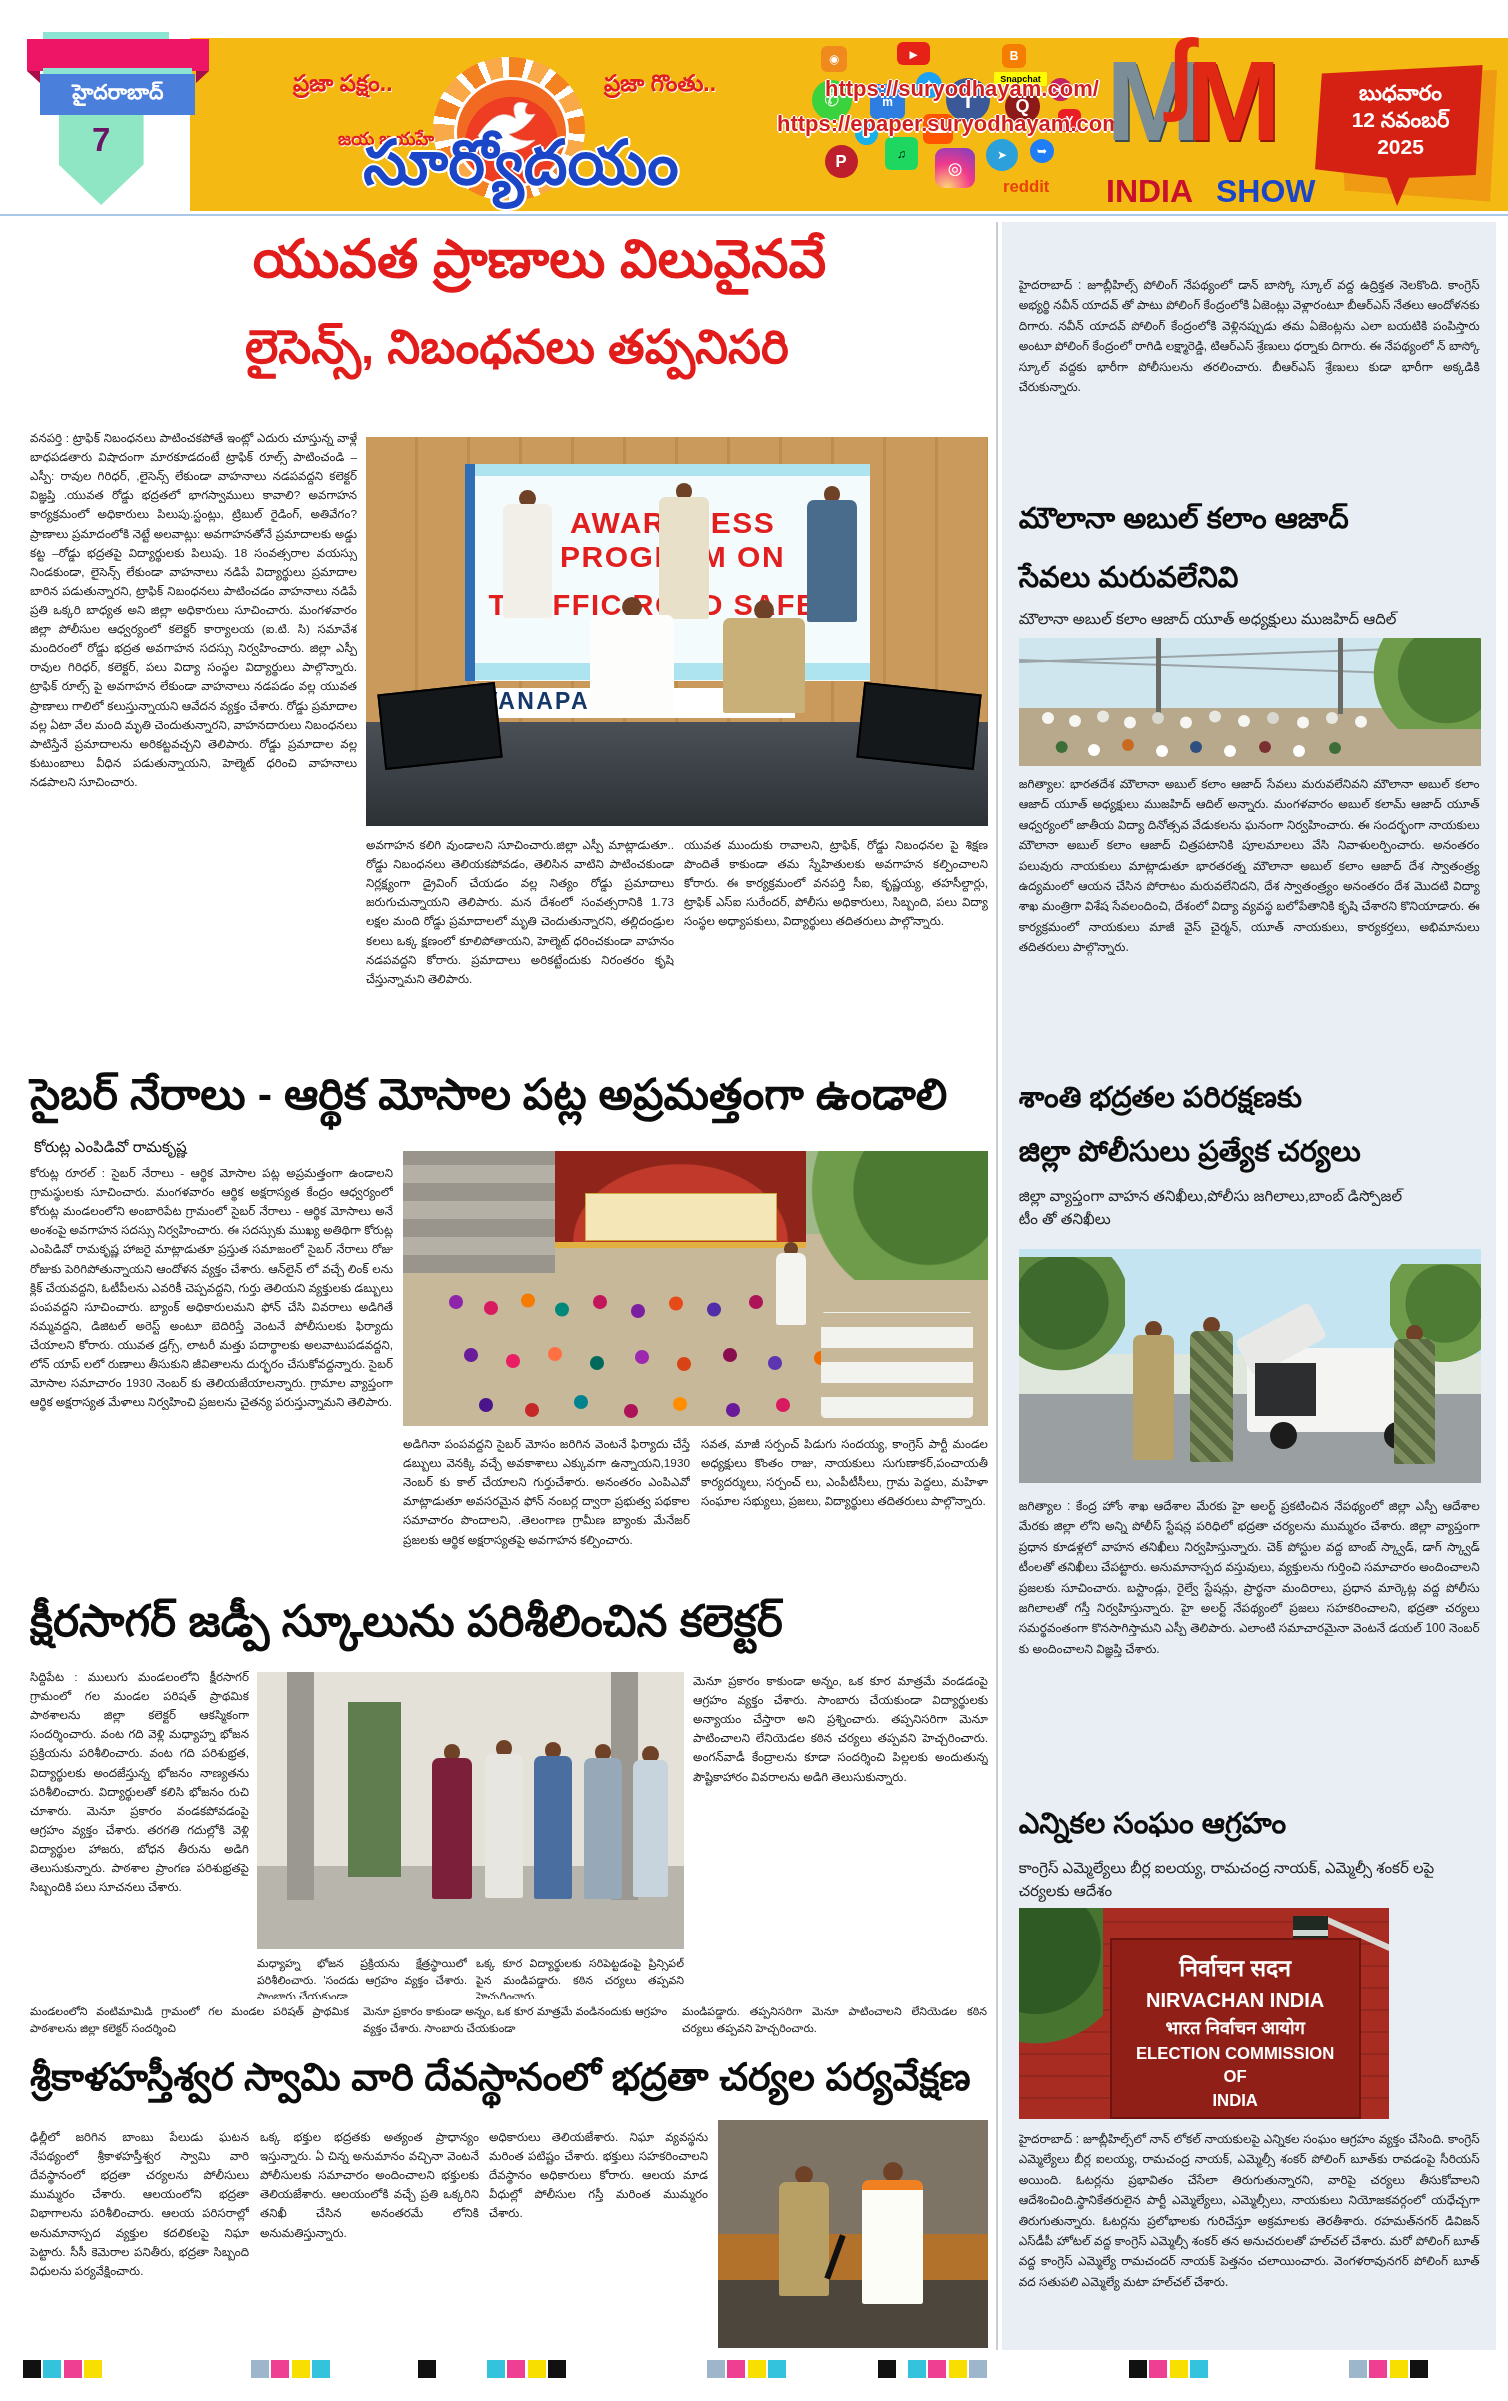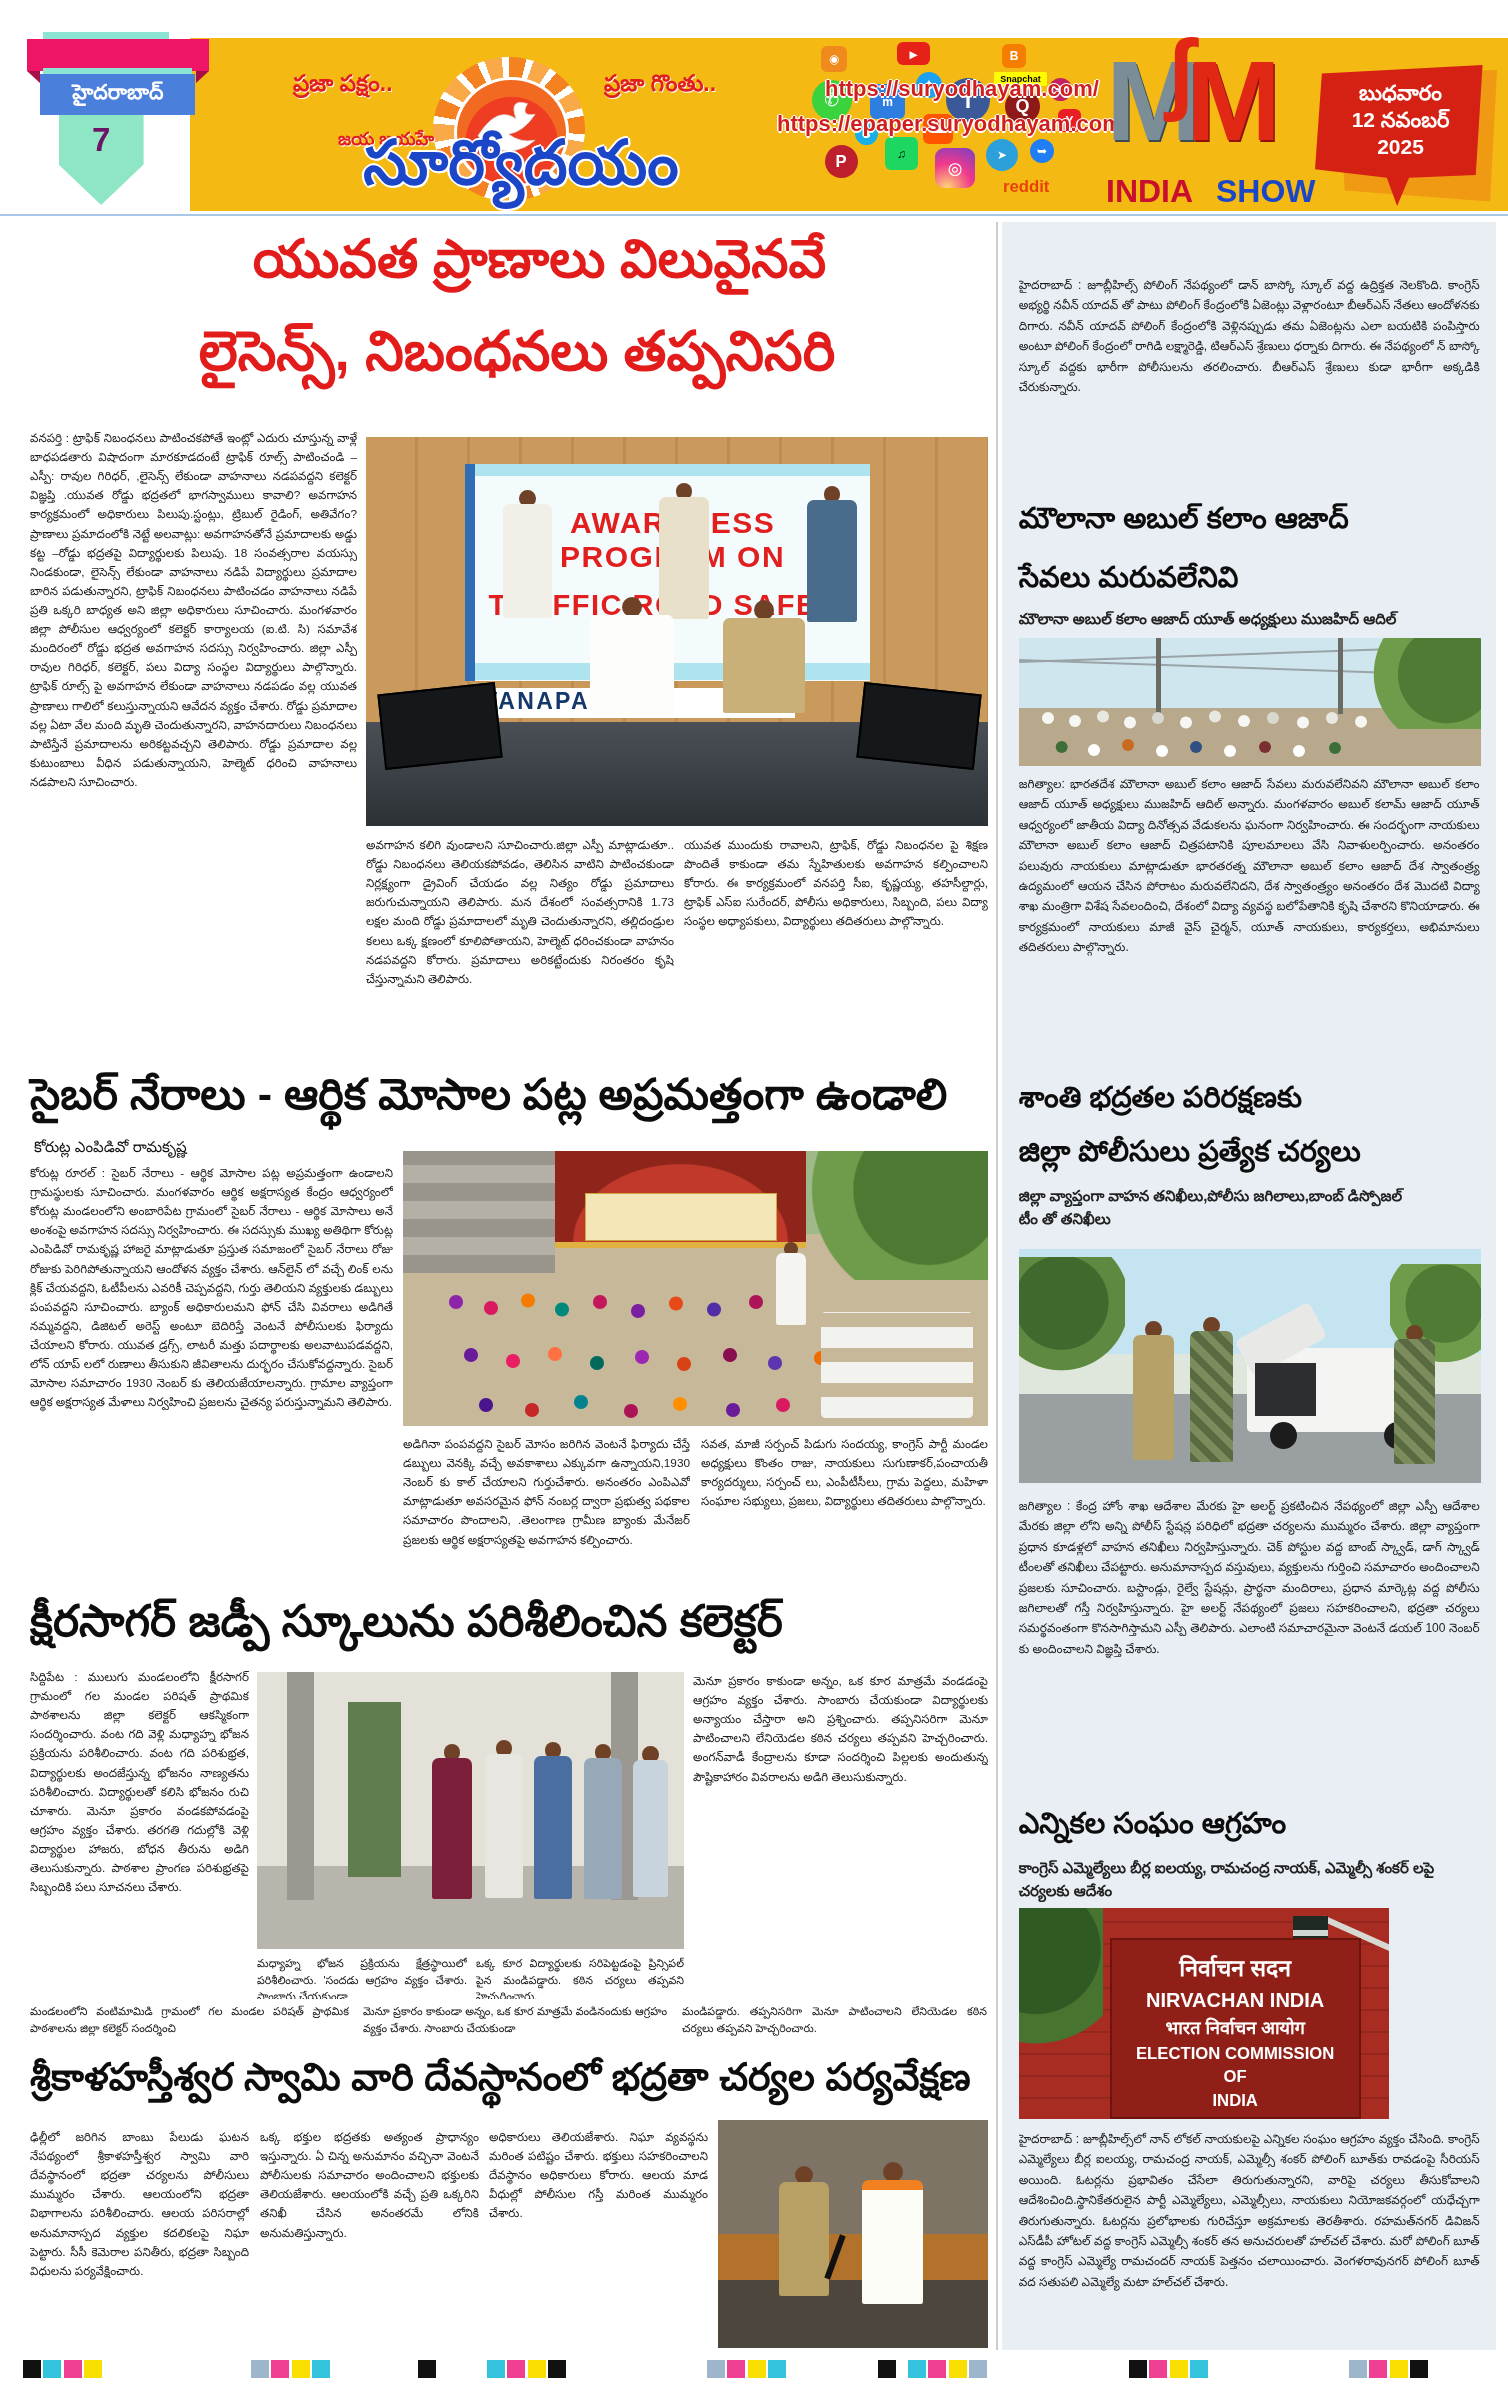--- a/index.html
+++ b/index.html
@@ -13,21 +13,21 @@
   .fig{position:absolute;}
   .fig i{display:block;width:16.7px;height:16.7px;border-radius:50%;background:#6f4227;margin:0 auto;}
   .fig b{display:block;border-radius:6.8px 6.8px 2.3px 2.3px;margin-top:-2.3px;}
   .rule{position:absolute;background:#c9ced4;}
   .regsq{display:inline-block;width:18px;height:18px;margin-right:2.3px;vertical-align:top;}
   .icn{position:absolute;display:flex;align-items:center;justify-content:center;
        color:#fff;font-weight:bold;border-radius:6px;}
   .hl-red{position:absolute;color:#e21b1b;font-weight:bold;text-align:center;white-space:nowrap;}
   .hl-blk{position:absolute;color:#0d0d0d;font-weight:bold;white-space:nowrap;}
   .sb-h{position:absolute;color:#0d0d0d;font-weight:bold;font-size:29px;white-space:nowrap;}
-  .sb-sub{position:absolute;color:#222;font-weight:bold;font-size:15px;line-height:1.55;}
+  .sb-sub{position:absolute;color:#222;font-weight:normal;font-size:15px;line-height:1.55;}
   .sb-body{position:absolute;text-align:justify;font-size:12px;line-height:1.7;color:#1b1b1b;overflow:hidden;}
   .wire{position:absolute;height:1.5px;background:#9aa4a8;}
 </style>
 </head>
 <body>
 
 <div id="page">
 
   <div class="abs" style="left:190px;top:38px;width:1319px;height:173px;background:#f5b913;"></div>
   <div class="abs" style="left:0;top:214px;width:1508px;height:2.3px;background:#a9c8e8;"></div>
@@ -125,21 +125,21 @@
   </div>
 
   <div class="abs" style="left:1324px;top:70px;width:173px;height:137px;background:#ef9a12;clip-path:polygon(8% 4%,100% 0,96% 96%,12% 88%);"></div>
   <div class="abs" style="left:1315px;top:65px;width:171px;height:141px;background:#d42114;clip-path:polygon(4% 6%,98% 0,94% 78%,55% 80%,48% 100%,42% 80%,0 74%);display:flex;flex-direction:column;align-items:center;justify-content:flex-start;padding-top:13.7px;box-sizing:border-box;">
     <span style="color:#fff;font-weight:bold;font-size:21px;line-height:1.3;">బుధవారం</span>
     <span style="color:#fff;font-weight:bold;font-size:21px;line-height:1.3;">12 నవంబర్</span>
     <span style="color:#fff;font-weight:bold;font-size:21px;line-height:1.3;">2025</span>
   </div>
 
   <div class="hl-red" style="left:91px;top:228px;width:897px;font-size:53px;">యువత ప్రాణాలు విలువైనవే</div>
-  <div class="hl-red" style="left:46px;top:319px;width:942px;font-size:55px;">లైసెన్స్, నిబంధనలు తప్పనిసరి</div>
+  <div class="hl-red" style="left:46px;top:319px;width:942px;font-size:47px;">లైసెన్స్, నిబంధనలు తప్పనిసరి</div>
 
   <div class="col" style="left:30px;top:429px;width:327px;height:623px;">వనపర్తి : ట్రాఫిక్ నిబంధనలు పాటించకపోతే ఇంట్లో ఎదురు చూస్తున్న వాళ్లే బాధపడతారు విషాదంగా మారకూడదంటే ట్రాఫిక్ రూల్స్ పాటించండి –ఎస్పీ: రావుల గిరిధర్, ,లైసెన్స్ లేకుండా వాహనాలు నడపవద్దని కలెక్టర్ విజ్ఞప్తి .యువత రోడ్డు భద్రతలో భాగస్వాములు కావాలి? అవగాహన కార్యక్రమంలో అధికారులు పిలుపు.స్టంట్లు, ట్రిబుల్ రైడింగ్, అతివేగం? ప్రాణాలు ప్రమాదంలోకి నెట్టే అలవాట్లు: అవగాహనతోనే ప్రమాదాలకు అడ్డు కట్ట –రోడ్డు భద్రతపై విద్యార్థులకు పిలుపు. 18 సంవత్సరాల వయస్సు నిండకుండా, లైసెన్స్ లేకుండా వాహనాలు నడిపే విద్యార్థులు ప్రమాదాల బారిన పడుతున్నారని, ట్రాఫిక్ నిబంధనలు పాటించడం వాహనాలు నడిపే ప్రతి ఒక్కరి బాధ్యత అని జిల్లా అధికారులు సూచించారు. మంగళవారం జిల్లా పోలీసుల ఆధ్వర్యంలో కలెక్టర్ కార్యాలయ (ఐ.టి. సి) సమావేశ మందిరంలో రోడ్డు భద్రత అవగాహన సదస్సు నిర్వహించారు. జిల్లా ఎస్పీ రావుల గిరిధర్, కలెక్టర్, పలు విద్యా సంస్థల విద్యార్థులు పాల్గొన్నారు. ట్రాఫిక్ రూల్స్ పై అవగాహన లేకుండా వాహనాలు నడపడం వల్ల యువత ప్రాణాలు గాలిలో కలుస్తున్నాయని ఆవేదన వ్యక్తం చేశారు. రోడ్డు ప్రమాదాల వల్ల ఏటా వేల మంది మృతి చెందుతున్నారని, వాహనదారులు నిబంధనలు పాటిస్తేనే ప్రమాదాలను అరికట్టవచ్చని తెలిపారు. రోడ్డు ప్రమాదాల వల్ల కుటుంబాలు వీధిన పడుతున్నాయని, హెల్మెట్ ధరించి వాహనాలు నడపాలని సూచించారు.</div>
 
   <div class="photo" style="left:366px;top:437px;width:622px;height:389px;background:repeating-linear-gradient(90deg,#c99a5b 0 49px,#bd8c4e 49px 52px);">
     <div class="abs" style="left:99px;top:26.6px;width:395px;height:217px;background:#f4fbfd;border-left:10.6px solid #2f6db5;">
       <div class="abs" style="left:0;top:0;width:100%;height:12px;background:#aee3f0;"></div>
       <div class="abs" style="left:7.6px;top:42px;width:380px;text-align:center;color:#e11f1f;font-weight:bold;font-size:30px;letter-spacing:1.5px;">AWARENESS PROGRAM ON</div>
       <div class="abs" style="left:7.6px;top:125px;width:380px;text-align:center;color:#e11f1f;font-weight:bold;font-size:29px;letter-spacing:1.5px;">TRAFFIC ROAD SAFETY</div>
       <div class="abs" style="left:0;top:199px;width:100%;height:17.5px;background:#aee3f0;"></div>
     </div>

